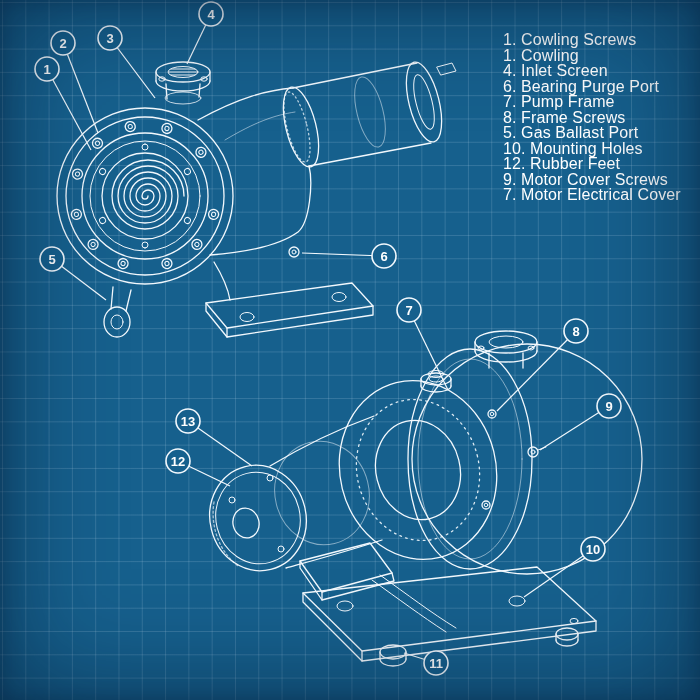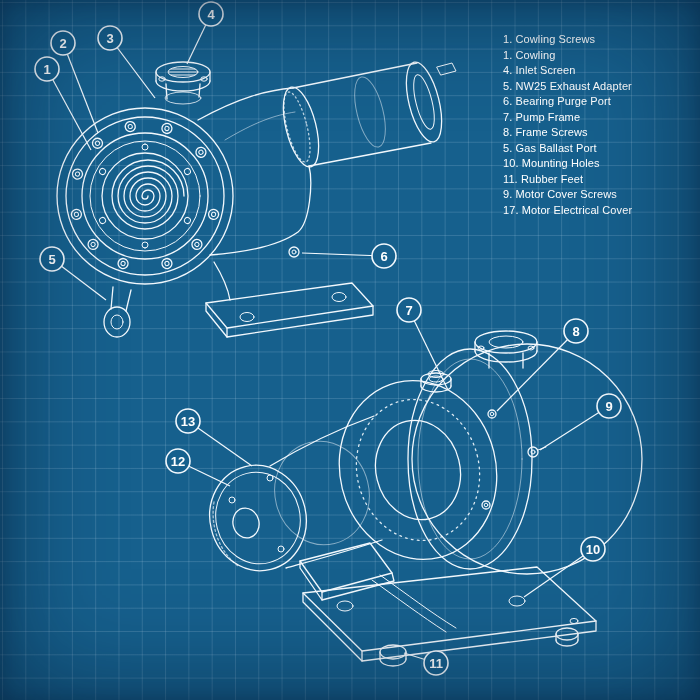--- a/index.html
+++ b/index.html
@@ -35,21 +35,21 @@
   .thin{stroke-width:1 !important;}
   .leader{stroke:var(--line);stroke-width:1.2;}
   .callout circle{fill:var(--background);stroke:var(--line);stroke-width:1.6;}
   .callout text{
     fill:var(--text);stroke:none;
     font:600 13px "Liberation Sans",sans-serif;
     text-anchor:middle;
   }
   .legend{
     position:absolute;left:503px;top:32px;width:192px;
-    color:var(--text);font-size:11px;line-height:15.5px;
+    color:var(--text);font-size:16px;line-height:15.5px;
     letter-spacing:.1px;white-space:nowrap;
   }
 </style>
 </head>
 <body>
 
 <div class="blueprint-bg"></div>
 
 <svg width="700" height="700" viewBox="0 0 700 700">
 
@@ -347,24 +347,23 @@
         <circle r="12"></circle>
         <text y="4.5">13</text>
       </g>
   </g>
 </svg>
 
 <div class="legend">
   <div>1. Cowling Screws</div>
   <div>1. Cowling</div>
   <div>4. Inlet Screen</div>
-  <div>5. NW25 Exhaust Adapter</div>
   <div>6. Bearing Purge Port</div>
   <div>7. Pump Frame</div>
   <div>8. Frame Screws</div>
   <div>5. Gas Ballast Port</div>
   <div>10. Mounting Holes</div>
-  <div>11. Rubber Feet</div>
+  <div>12. Rubber Feet</div>
   <div>9. Motor Cover Screws</div>
-  <div>17. Motor Electrical Cover</div>
+  <div>7. Motor Electrical Cover</div>
 </div>
 
 <div class="vignette"></div>
 
 </body></html>

